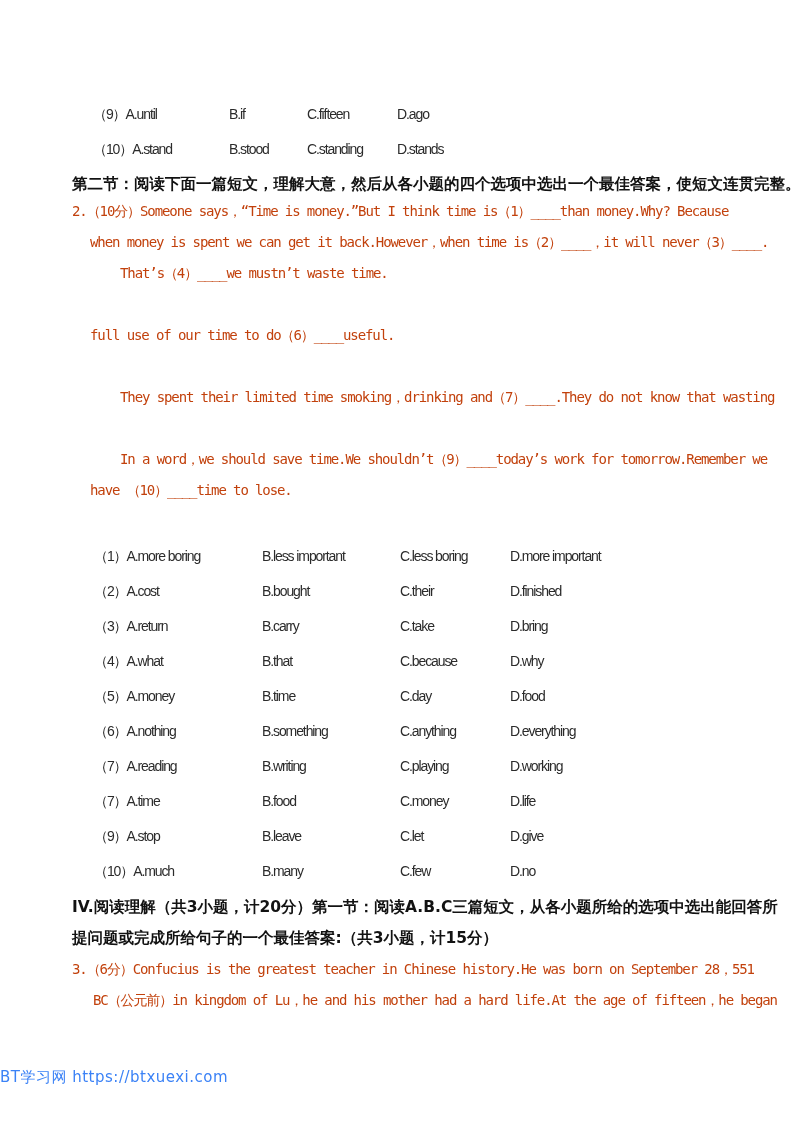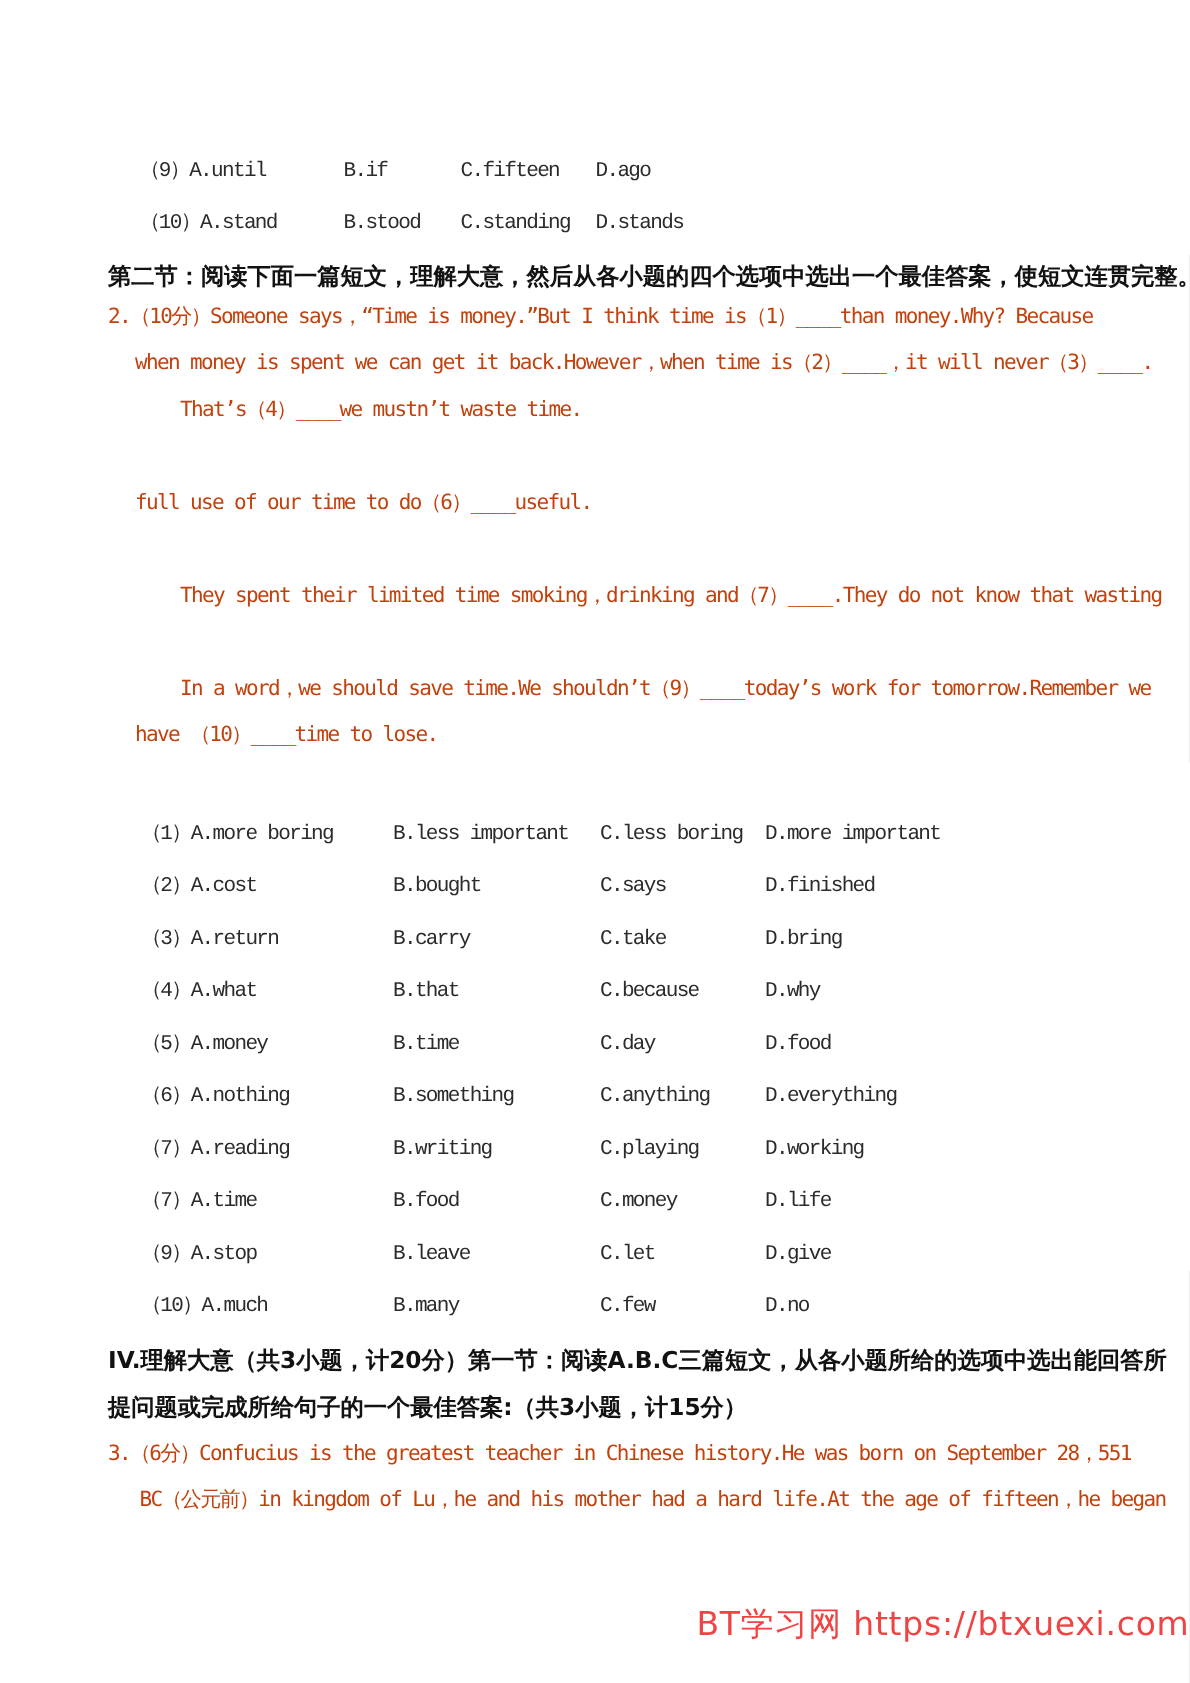--- a/index.html
+++ b/index.html
@@ -14,44 +14,44 @@
     position:absolute;
     font-family:"DejaVu Sans Mono","DejaVu Sans",monospace;
     font-size:14px;line-height:20px;
     letter-spacing:-1.1px;
     white-space:pre;
     color:#c2410c;
   }
   .orow{
     position:absolute;
     display:flex;
-    font-family:Liberation Mono, monospace;
+    font-family:Liberation Sans, sans-serif;
     font-size:14px;line-height:20px;
     letter-spacing:-1.1px;
     white-space:pre;
     color:#2b2b2b;
   }
   .orow span{display:inline-block;}
   .t1{width:136px;}.t2{width:78px;}.t3{width:90px;}
   .o1{width:168px;}.o2{width:138px;}.o3{width:110px;}
   .bold-cn{
     position:absolute;
     font-family:"DejaVu Sans","Liberation Sans",sans-serif;
     font-weight:700;
     font-size:15.5px;line-height:20px;
     white-space:nowrap;
     color:#121212;
   }
   .footer{
     position:absolute;
     left:0;right:0;top:1068px;
-    text-align:right;
+    text-align:left;
     font-family:"DejaVu Sans","Liberation Sans",sans-serif;
-    font-size:22px;
-    color:#ef4444;
+    font-size:15px;
+    color:#3b82f6;
     letter-spacing:0.5px;
   }
 </style>
 </head>
 <body>
 
 <div class="page">
 
   <div class="orow" style="left:93px;top:104px">
     <span class="t1">（9）A.until</span>
@@ -78,21 +78,21 @@
 
   <div class="orow" style="left:94px;top:546px">
     <span class="o1">（1）A.more boring</span>
     <span class="o2">B.less important</span>
     <span class="o3">C.less boring</span>
     <span>D.more important</span>
   </div>
   <div class="orow" style="left:94px;top:581px">
     <span class="o1">（2）A.cost</span>
     <span class="o2">B.bought</span>
-    <span class="o3">C.says</span>
+    <span class="o3">C.their</span>
     <span>D.finished</span>
   </div>
   <div class="orow" style="left:94px;top:616px">
     <span class="o1">（3）A.return</span>
     <span class="o2">B.carry</span>
     <span class="o3">C.take</span>
     <span>D.bring</span>
   </div>
   <div class="orow" style="left:94px;top:651px">
     <span class="o1">（4）A.what</span>
@@ -130,21 +130,21 @@
     <span class="o3">C.let</span>
     <span>D.give</span>
   </div>
   <div class="orow" style="left:94px;top:861px">
     <span class="o1">（10）A.much</span>
     <span class="o2">B.many</span>
     <span class="o3">C.few</span>
     <span>D.no</span>
   </div>
 
-  <div class="bold-cn" style="left:72px;top:897px">IV.理解大意（共3小题，计20分）第一节：阅读A.B.C三篇短文，从各小题所给的选项中选出能回答所</div>
+  <div class="bold-cn" style="left:72px;top:897px">IV.阅读理解（共3小题，计20分）第一节：阅读A.B.C三篇短文，从各小题所给的选项中选出能回答所</div>
   <div class="bold-cn" style="left:72px;top:928px">提问题或完成所给句子的一个最佳答案:（共3小题，计15分）</div>
 
   <div class="line" style="left:72px;top:959px">3.（6分）Confucius is the greatest teacher in Chinese history.He was born on September 28，551</div>
   <div class="line" style="left:93px;top:990px">BC（公元前）in kingdom of Lu，he and his mother had a hard life.At the age of fifteen，he began</div>
 
   <div class="footer">BT学习网 https://btxuexi.com</div>
 
 </div>
 
 </body></html>

